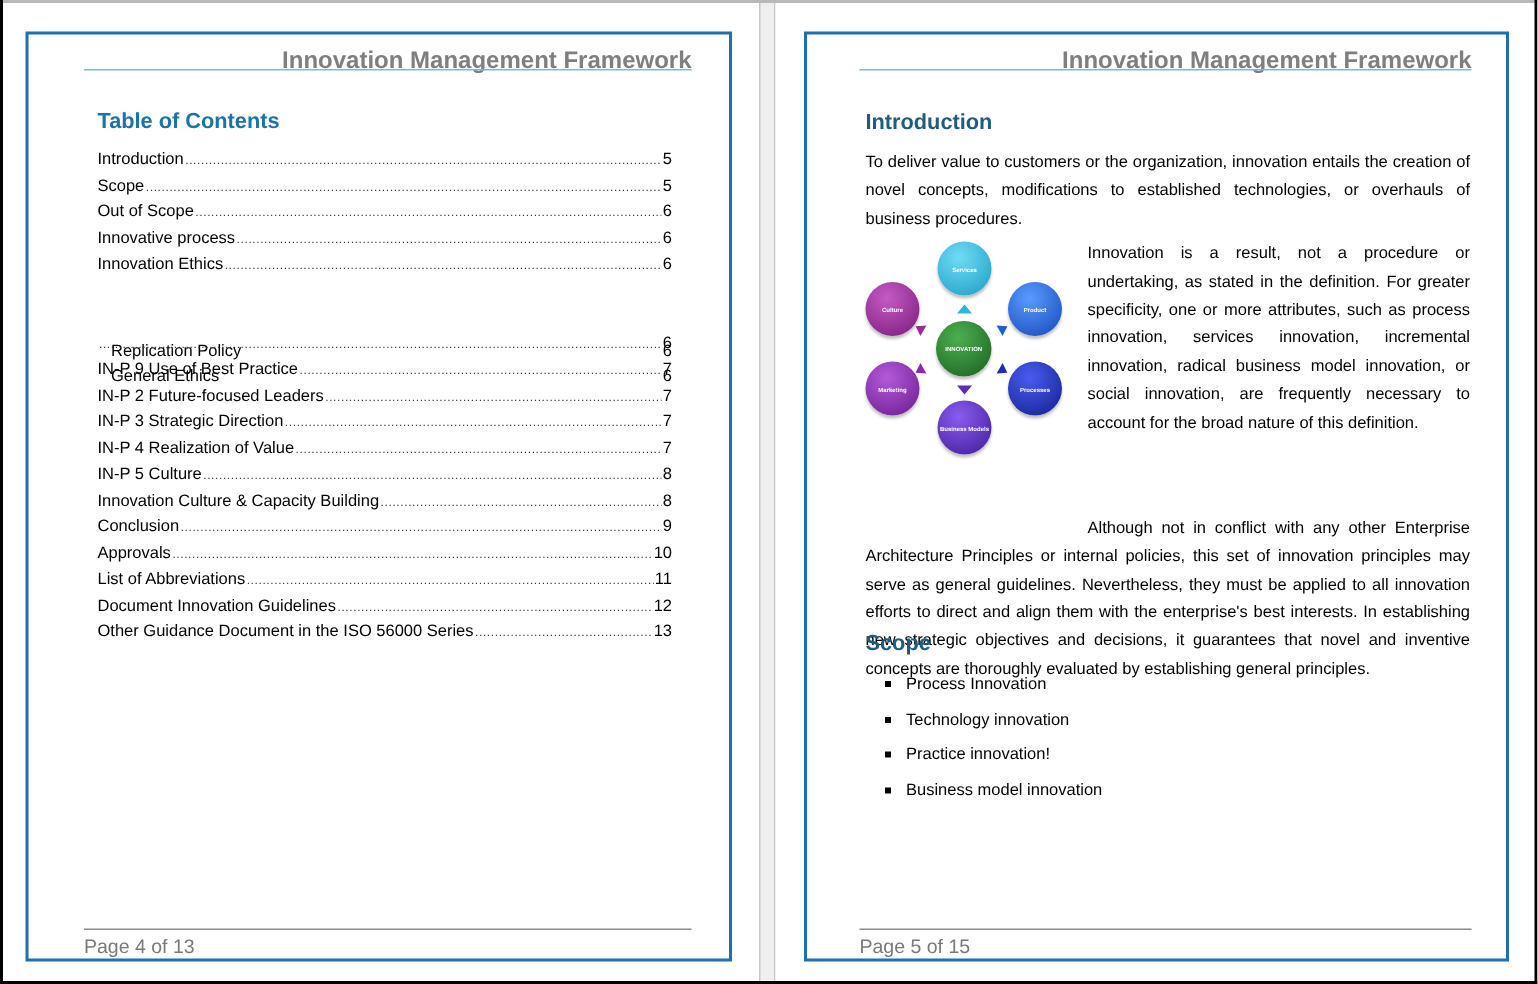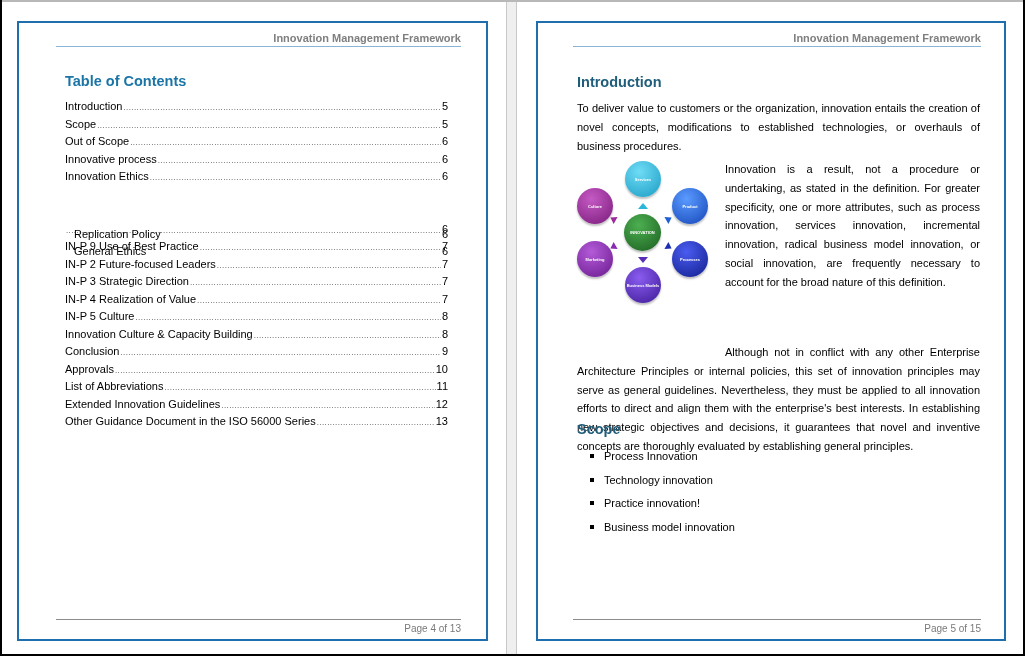--- a/index.html
+++ b/index.html
@@ -17,27 +17,27 @@
 
   .page { position: absolute; top: 2px; height: 652px; background: #fff; }
   .page.left { left: 2px; width: 504px; }
   .page.right { left: 517px; width: 506px; }
 
   .page-border { position: absolute; top: 19px; height: 620px; border: 2px solid #1f6fae; }
   .page.left .page-border { left: 15px; width: 471px; }
   .page.right .page-border { left: 19px; width: 470px; }
 
   .header { position: absolute; top: 30px; height: 15px; text-align: right;
-            font-size: 11px; font-weight: bold; color: #7f7f7f; }
+            font-size: 16px; font-weight: bold; color: #7f7f7f; }
   .header-line { position: absolute; top: 44px; height: 1px; background: #8ab4d6; }
   .page.left .header, .page.left .header-line { left: 54px; width: 405px; }
   .page.right .header, .page.right .header-line { left: 56px; width: 408px; }
 
   .footer-line { position: absolute; top: 617px; height: 1px; background: #8c8c8c; }
-  .footer { position: absolute; top: 621px; font-size: 10px; color: #7a7a7a; text-align: right; }
+  .footer { position: absolute; top: 621px; font-size: 13px; color: #7a7a7a; text-align: left; }
   .page.left .footer-line, .page.left .footer { left: 54px; width: 405px; }
   .page.right .footer-line, .page.right .footer { left: 56px; width: 408px; }
 
   
   .toc-title { position: absolute; left: 63px; top: 71px; font-size: 14.5px; font-weight: bold; color: #1a75a6; }
   .toc { position: absolute; left: 63px; top: 96px; width: 383px; }
   .toc-row { display: flex; align-items: baseline; height: 17.5px; font-size: 11px; line-height: 17.5px; }
   .toc-row .t { white-space: nowrap; }
   .toc-row .dots { flex: 1; overflow: hidden; white-space: nowrap; margin: 0 1px; color: #333; }
   .toc-row .dots::after { content: "......................................................................................................................................................................................................"; font-size: 8px; letter-spacing: 0.4px; }
@@ -152,21 +152,21 @@
           <span class="t">Approvals</span>
           <span class="dots"></span>
           <span class="p">10</span>
         </div>
       <div class="toc-row">
           <span class="t">List of Abbreviations</span>
           <span class="dots"></span>
           <span class="p">11</span>
         </div>
       <div class="toc-row">
-          <span class="t">Extended Innovation Guidelines</span>
+          <span class="t">Document Innovation Guidelines</span>
           <span class="dots"></span>
           <span class="p">12</span>
         </div>
       <div class="toc-row">
           <span class="t">Other Guidance Document in the ISO 56000 Series</span>
           <span class="dots"></span>
           <span class="p">13</span>
         </div>
     </div>
 

